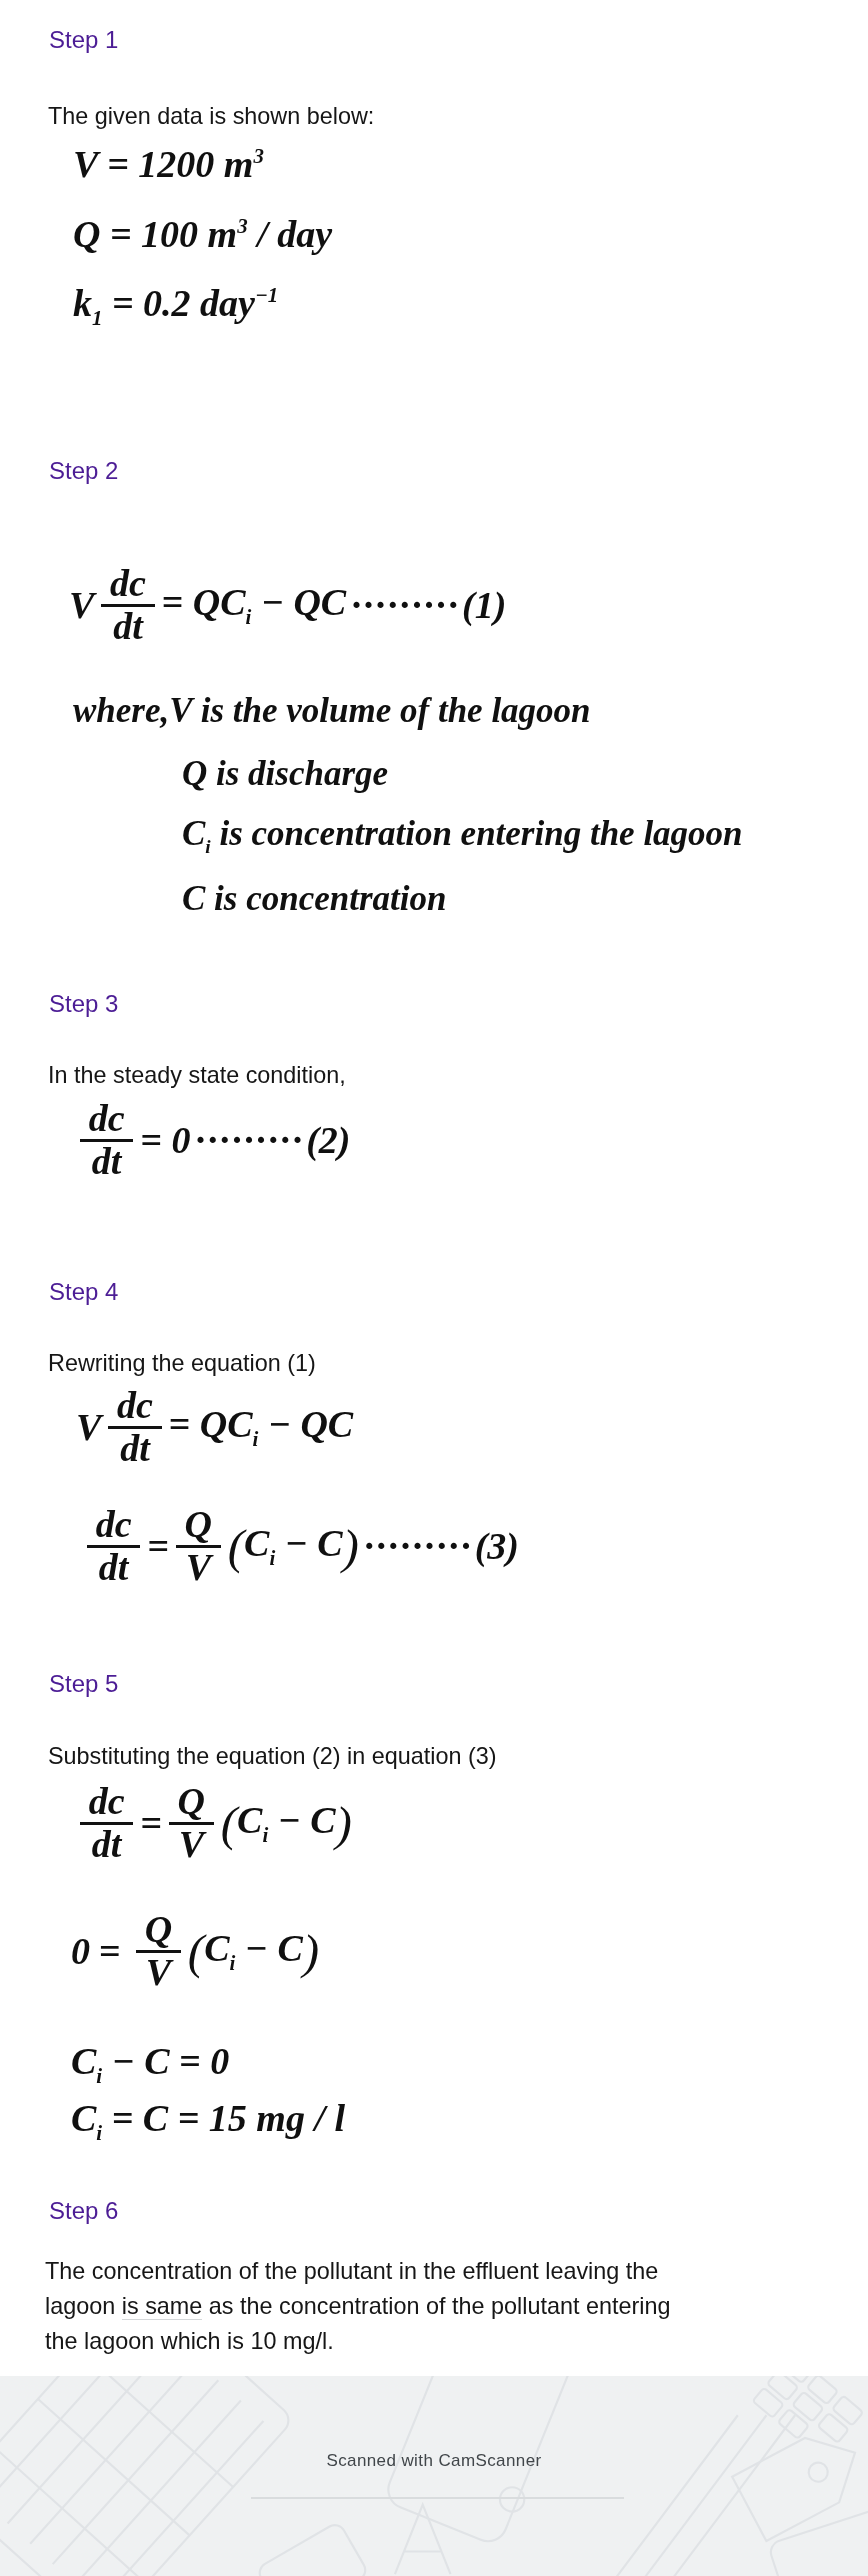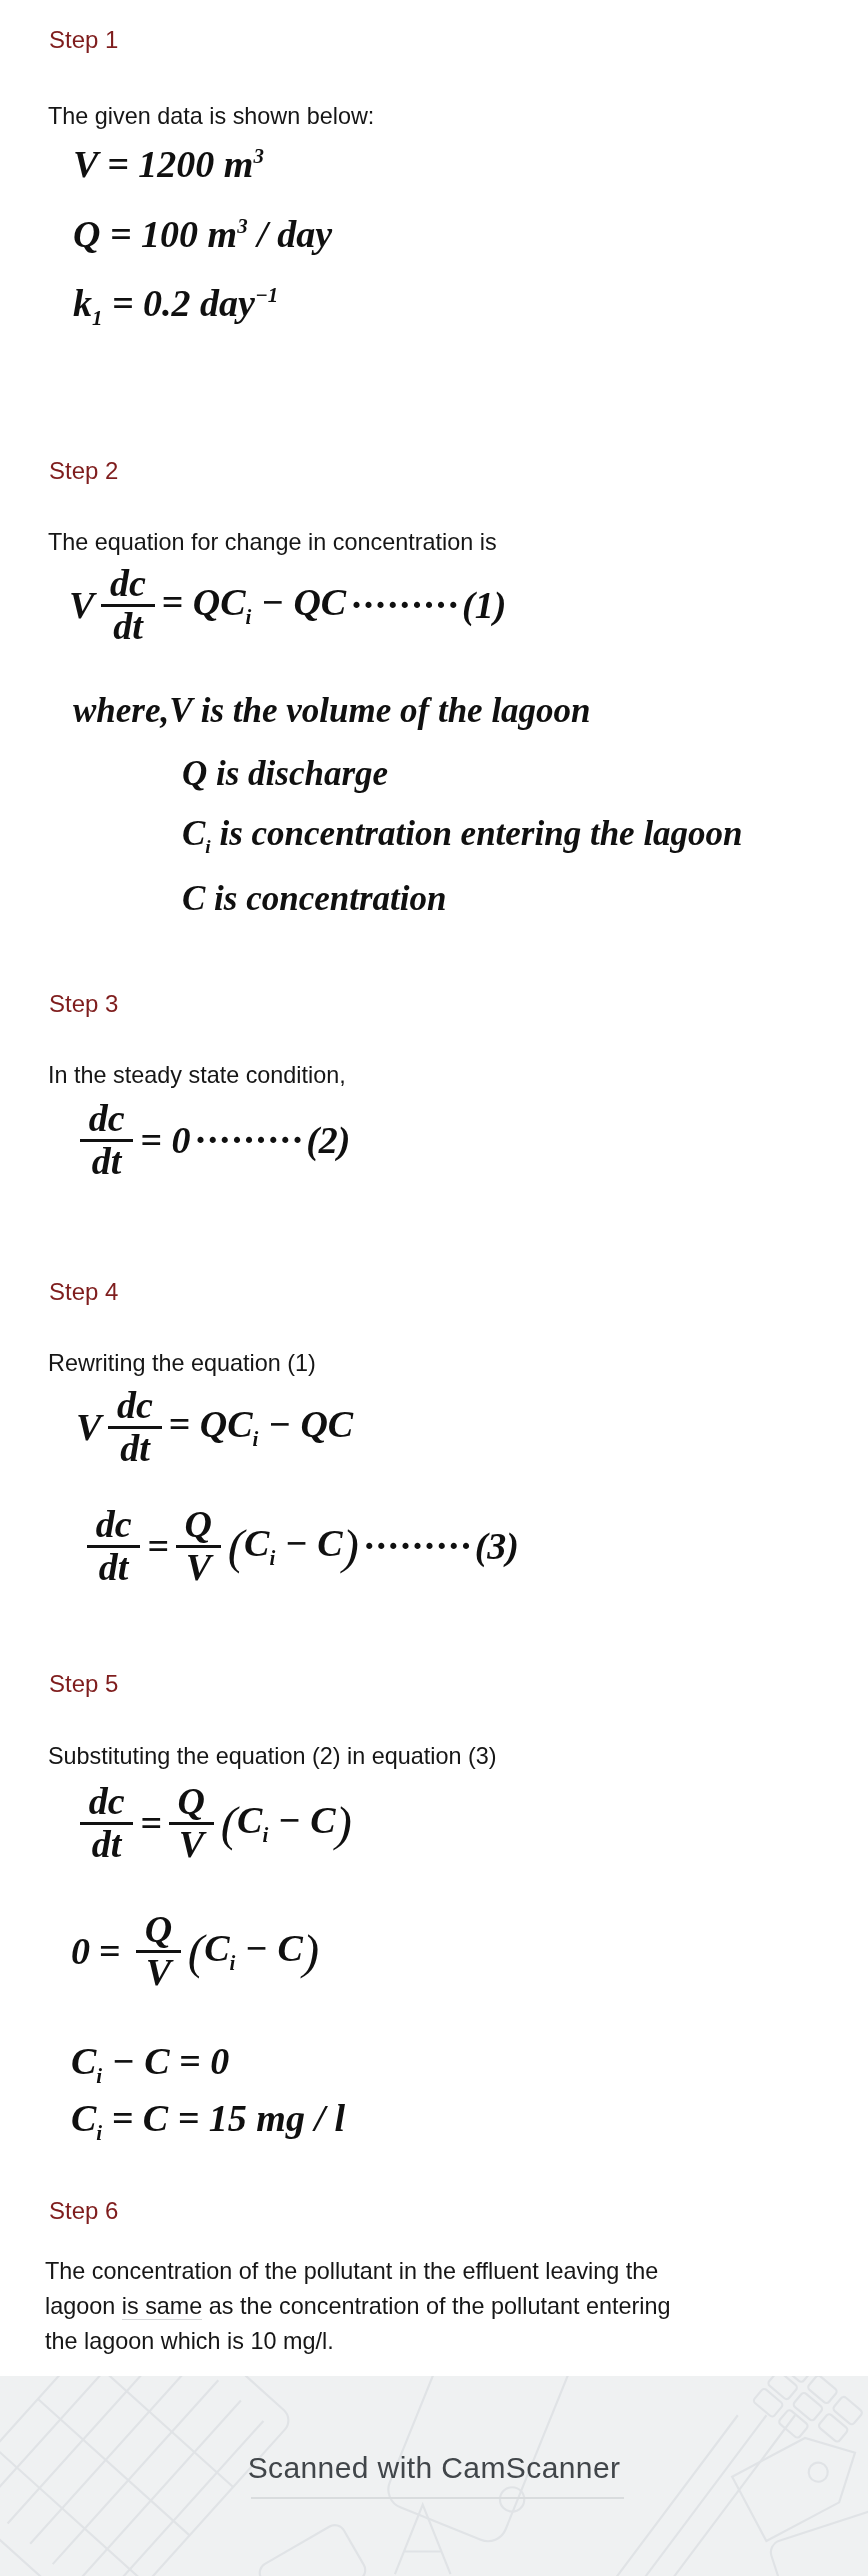--- a/index.html
+++ b/index.html
@@ -1,19 +1,19 @@
 <!DOCTYPE html>
 <html style="font-size:14px"><head>
 <meta charset="utf-8">
 <style>
   html,body{margin:0;padding:0;background:#ffffff;}
   .page{position:relative;width:868px;height:2576px;background:#ffffff;overflow:hidden;}
 
   .sans{font-family:"Liberation Sans",sans-serif;font-size:23.4px;color:#161616;line-height:1.25;}
-  .heading{font-family:"Liberation Sans",sans-serif;font-size:24px;color:#7f1d1d;}
+  .heading{font-family:"Liberation Sans",sans-serif;font-size:24px;color:#4c1d95;}
   .math{font-family:"Liberation Serif",serif;font-style:italic;font-weight:700;font-size:38px;color:#101010;white-space:nowrap;}
   .where{font-size:35px;}
 
   .blk{position:absolute;}
 
   
   .eqrow{display:flex;align-items:center;}
   .frac{display:inline-flex;flex-direction:column;align-items:center;margin:0 7px;}
   .frac .num{display:block;border-bottom:3.5px solid #111;padding:0 8.7px 1.7px;line-height:1.02;}
   .frac .den{display:block;padding-top:0;line-height:1.02;}
@@ -51,40 +51,39 @@
   #b-eq7{top:2039px;left:71px;}
   #b-eq8{top:2096px;left:71px;}
   #b-s6h{top:2197px;left:49px;}
   #b-para{top:2254px;left:45px;width:795px;line-height:35px;}
   .faint-underline{border-bottom:1.7px solid #d4d7d9;}
 
   
   .footer{position:absolute;left:0;top:2376px;width:868px;height:200px;background:#eff1f2;overflow:hidden;}
   .footer svg{position:absolute;left:0;top:0;}
   .footer-text{position:absolute;left:0;top:75px;width:100%;text-align:center;
-    font-family:"Liberation Sans",sans-serif;font-size:30px;font-weight:400;color:#41464a;letter-spacing:0.4px;}
+    font-family:"Liberation Sans",sans-serif;font-size:17px;font-weight:400;color:#41464a;letter-spacing:0.4px;}
   .footer-line{position:absolute;left:251px;top:121px;width:373px;height:1.7px;background:#d9dcde;}
 </style>
 </head>
 <body>
 
 <div class="page">
 
   <div id="b-s1h" class="blk heading">Step 1</div>
   <div id="b-s1i" class="blk sans">The given data is shown below:</div>
 
   <div id="b-eqv" class="blk math"><span class="grp"><span>V = 1200</span> <span>m</span><sup>3</sup></span></div>
 
   <div id="b-eqq" class="blk math"><span class="grp"><span>Q = 100</span> <span>m</span><sup>3</sup><span> / day</span></span></div>
 
   <div id="b-eqk" class="blk math"><span class="grp"><span>k</span><sub>1</sub><span> = 0.2</span> <span>day</span><sup>−1</sup></span></div>
 
 
   <div id="b-s2h" class="blk heading">Step 2</div>
-  <div id="b-s2i" class="blk sans">The equation for change in concentration is</div>
 
   <div id="b-eq1" class="blk math eqrow">
     <span>V</span>
     <span class="frac">
         <span class="num">dc</span>
         <span class="den">dt</span>
       </span>
     <span class="grp"><span>= QC</span><sub>i</sub><span> − QC</span></span>
     <span class="dots">·········</span>
     <span>(1)</span>

